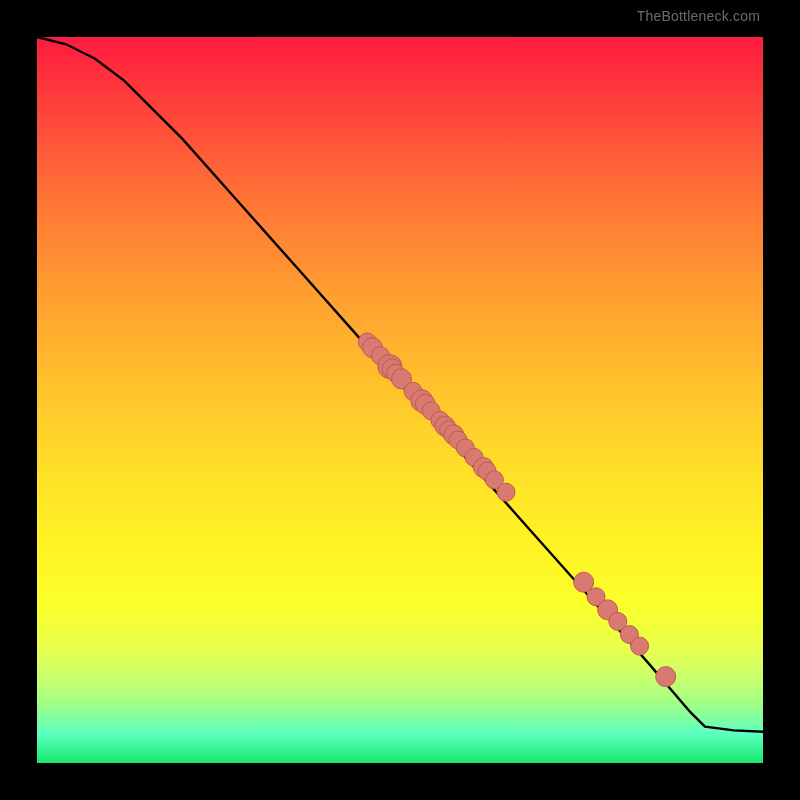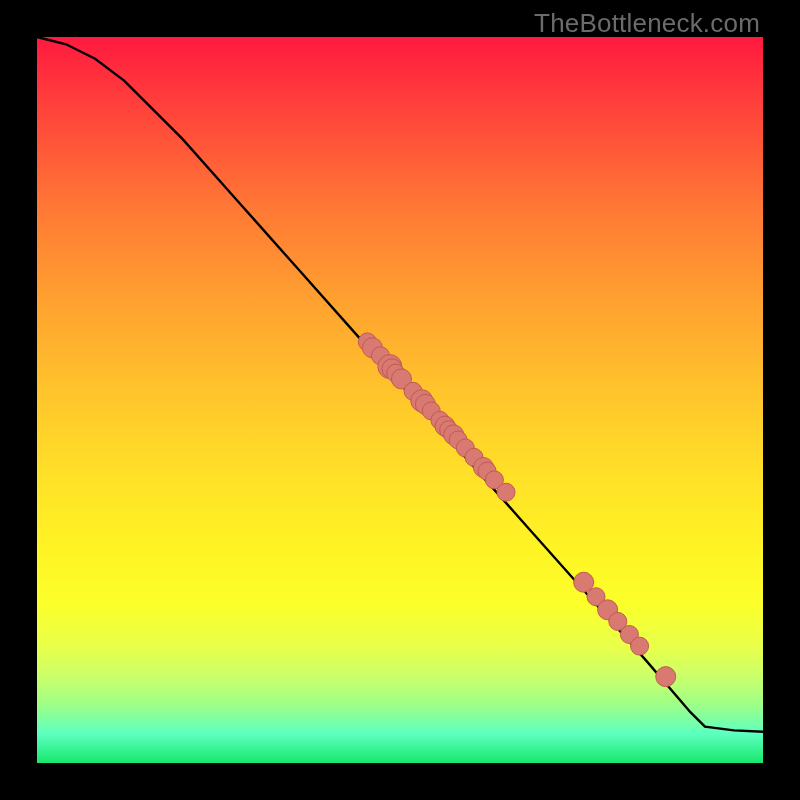--- a/index.html
+++ b/index.html
@@ -31,21 +31,21 @@
       #5cffc0 96%,
       #17e86b 100%
     );
   }
   .watermark {
     position: absolute;
     top: 8px;
     right: 40px;
     color: #6b6b6b;
     font-family: Arial, Helvetica, sans-serif;
-    font-size: 26px;
+    font-size: 14px;
     letter-spacing: 0.2px;
   }
   svg.curve {
     position: absolute;
     left: 0;
     top: 0;
     width: 726px;
     height: 726px;
     overflow: visible;
   }

